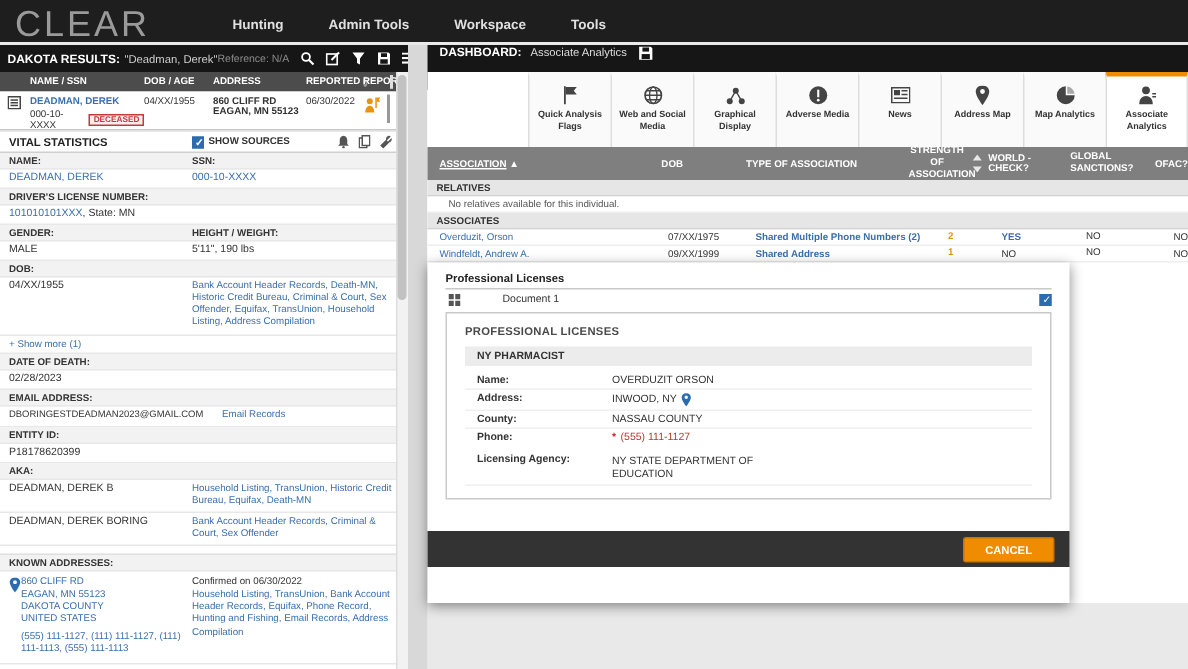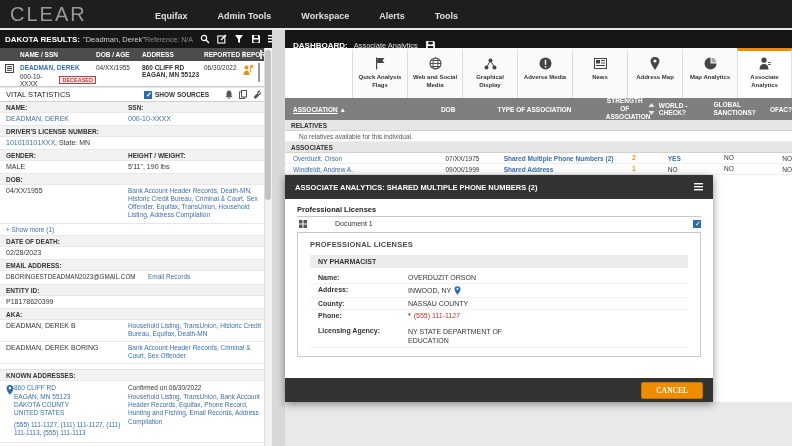--- a/index.html
+++ b/index.html
@@ -3,21 +3,21 @@
 <meta charset="utf-8">
 <style>
   * { margin:0; padding:0; box-sizing:border-box; }
   html,body { width:792px; height:446px; overflow:hidden; background:#e9e9e9;
     font-family:"Liberation Sans", sans-serif; -webkit-font-smoothing:antialiased; }
   .abs { position:absolute; }
   svg { display:block; }
 
   
   #topnav { left:0; top:0; width:792px; height:28px; background:#1e1e1e; display:flex; align-items:stretch; }
-  #logo { color:#9a9a9a; font-size:20px; letter-spacing:2px; font-weight:400; padding:3px 0 0 10px; width:140px; }
+  #logo { color:#9a9a9a; font-size:24px; letter-spacing:2px; font-weight:400; padding:3px 0 0 10px; width:140px; }
   .navitem { color:#e0e0e0; font-size:9px; font-weight:bold; padding:0 15px; display:flex; align-items:center;
     border-top:3px solid transparent; cursor:pointer; }
   .navitem.active { color:#f08c00; border-top-color:#f08c00; }
 
   
   #sr-header { left:0; top:30px; width:272px; height:18px; background:#161616; display:flex; align-items:center; color:#fff; }
   #sr-header .ttl { font-size:8px; font-weight:bold; padding-left:5px; white-space:nowrap; }
   #sr-header .qry { font-size:7.5px; color:#cfcfcf; margin-left:3px; white-space:nowrap; }
   #sr-header .ref { font-size:7px; color:#8a8a8a; white-space:nowrap; }
   .hicon { margin-left:7px; color:#fff; cursor:pointer; }
@@ -38,21 +38,21 @@
   .badge-dec { border:1px solid #c23b3b; color:#c23b3b; background:#fdeceb; font-size:5.5px; font-weight:bold;
     padding:0 2px; margin-left:3px; }
   #result-row .cell { font-size:6.5px; color:#333; }
   .addr2 { font-weight:bold; }
   .cb { width:8px; height:8px; border:1px solid #999; background:#fff; cursor:pointer; }
   .cb.checked { background:#2b6cb0; border-color:#2b6cb0; position:relative; }
   .cb.checked::after { content:"✓"; color:#fff; font-size:7px; position:absolute; left:1px; top:-1px; }
 
   #vital-header { left:0; top:88px; width:272px; height:14px; background:#fff; border-bottom:1px solid #cfcfcf;
     display:flex; align-items:center; }
-  #vital-header .vt { font-size:7.5px; font-weight:normal; color:#222; padding-left:6px; width:144px; }
+  #vital-header .vt { font-size:7.5px; font-weight:bold; color:#222; padding-left:6px; width:128px; }
   #vital-header .ss { display:flex; align-items:center; gap:3px; font-size:6.5px; font-weight:bold; color:#333; }
   #vital-header .vicons { flex:1; display:flex; justify-content:flex-end; gap:6px; padding-right:10px; color:#555; }
 
   #detail { left:0; top:102px; width:272px; height:344px; background:#fff; overflow:hidden; }
   .lrow { display:flex; border-bottom:1px solid #e8e8e8; }
   .lrow.lab { background:#f2f2f2; font-size:6.5px; font-weight:bold; color:#333; padding:2px 0 1px; }
   .lrow.val { font-size:7px; color:#333; padding:2px 0 3px; }
   .dc1 { width:128px; padding-left:6px; }
   .dc2 { flex:1; padding-right:4px; }
   .src { font-size:6.5px; line-height:1.25; }
@@ -66,21 +66,21 @@
   .confirmed { color:#333; }
 
   
   #lp-scroll { left:264px; top:48px; width:8px; height:398px; background:#f2f2f2; border-left:1px solid #ddd; }
   #lp-thumb { left:265px; top:50px; width:6px; height:150px; background:#c2c2c2; border-radius:3px; }
   #gutter { left:272px; top:30px; width:13px; height:416px; background:#d8d8d8; }
 
   
   #rp-bg { left:285px; top:48px; width:507px; height:354px; background:#fff; }
   #rp-bottom { left:285px; top:402px; width:507px; height:44px; background:#e9e9e9; }
-  #db-header { left:285px; top:30px; width:507px; height:30px; background:#161616; color:#fff; display:flex; align-items:center; }
+  #db-header { left:285px; top:30px; width:507px; height:30px; background:#161616; color:#fff; display:flex; align-items:flex-start; }
   #db-header .ttl { font-size:8px; font-weight:bold; padding-left:8px; }
   #db-header .sub { font-size:7.5px; color:#ddd; margin-left:6px; }
 
   #tabs { left:285px; top:48px; width:507px; height:50px; background:#fff; display:flex; justify-content:flex-end; }
   .tab { width:55px; border-left:1px solid #ddd; background:#fafafa; border-top:3px solid transparent;
     display:flex; flex-direction:column; align-items:center; padding-top:5px; cursor:pointer; }
   .tab .ticon { color:#444; height:15px; display:flex; align-items:center; }
   .tab .tlabel { font-size:6px; font-weight:bold; color:#333; text-align:center; line-height:1.25; margin-top:3px; padding:0 2px; }
   .tab.active { background:#fff; border-top-color:#f08c00; border-right:1px solid #ddd; }
 
@@ -117,31 +117,30 @@
   #lic-subheader { background:#ececec; font-size:7px; font-weight:bold; color:#333; padding:3px 8px; margin:6px 0 4px; }
   .mrow { display:flex; font-size:7px; color:#333; padding:2px 0 2px 8px; border-bottom:1px solid #f0f0f0; }
   .mlab { width:90px; font-weight:bold; }
   .mval { flex:1; display:flex; align-items:center; gap:3px; }
   .mval.phone { color:#b23a2e; }
   .star { color:#e01b1b; font-weight:bold; }
   .msec { margin-top:9px; border-top:1px solid #e3e3e3; padding-top:6px; }
   .agency { white-space:pre-line; line-height:1.3; }
   #modal-footer { height:24px; background:#333; display:flex; align-items:center; justify-content:flex-end; }
   #cancel-btn { background:#ef8c00; border:1px solid #c97400; color:#fff; font-size:7.5px; font-weight:bold;
-    padding:3px 14px; margin-right:10px; border-radius:2px; cursor:pointer; font-family:Liberation Serif, serif; }
+    padding:3px 14px; margin-right:10px; border-radius:2px; cursor:pointer; font-family:Liberation Sans, sans-serif; }
 </style>
 </head>
 <body>
 
 <div id="topnav" class="abs">
   <div id="logo">CLEAR</div>
-  <div class="navitem">Equifax</div>
+  <div class="navitem">Hunting</div>
   <div class="navitem">Admin Tools</div>
   <div class="navitem">Workspace</div>
-  <div class="navitem">Alerts</div>
   <div class="navitem">Tools</div>
 </div>
 
 <div id="sr-header" class="abs">
   <span class="ttl">DAKOTA RESULTS:</span>
   <span class="qry">"Deadman, Derek"</span>
   <span class="ref">Reference: N/A</span>
   <span class="hicon">
       <svg width="10" height="10" viewBox="0 0 10 10">
         <circle cx="4" cy="4" r="2.6" fill="none" stroke="currentColor" stroke-width="1.2"></circle>
@@ -487,30 +486,20 @@
   <span class="t2">09/XX/1999</span>
   <span class="t3 link bold">Shared Address</span>
   <span class="t4 strength">1</span>
   <span class="t4s"></span>
   <span class="t5">NO</span>
   <span class="t6">NO</span>
   <span class="t7">NO</span>
 </div>
 
 <div id="modal" class="abs">
-  <div id="modal-header">
-    <span class="mt">ASSOCIATE ANALYTICS: SHARED MULTIPLE PHONE NUMBERS (2)</span>
-    <span class="hicon" style="margin-right:10px">
-        <svg width="9" height="8" viewBox="0 0 9 8">
-          <rect y="0" width="9" height="1.4" fill="currentColor"></rect>
-          <rect y="3" width="9" height="1.4" fill="currentColor"></rect>
-          <rect y="6" width="9" height="1.4" fill="currentColor"></rect>
-        </svg>
-      </span>
-  </div>
   <div id="modal-body">
     <div id="group-title">Professional Licenses</div>
     <div id="doc-row">
       <span class="gi">
           <svg width="8" height="8" viewBox="0 0 8 8">
             <rect x="0" y="0" width="3.5" height="3.5" fill="currentColor"></rect>
             <rect x="4.5" y="0" width="3.5" height="3.5" fill="currentColor"></rect>
             <rect x="0" y="4.5" width="3.5" height="3.5" fill="currentColor"></rect>
             <rect x="4.5" y="4.5" width="3.5" height="3.5" fill="currentColor"></rect>
           </svg>

